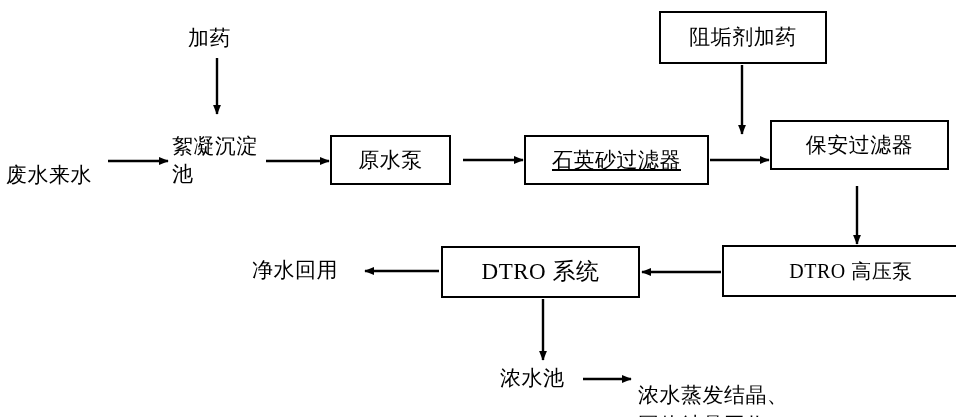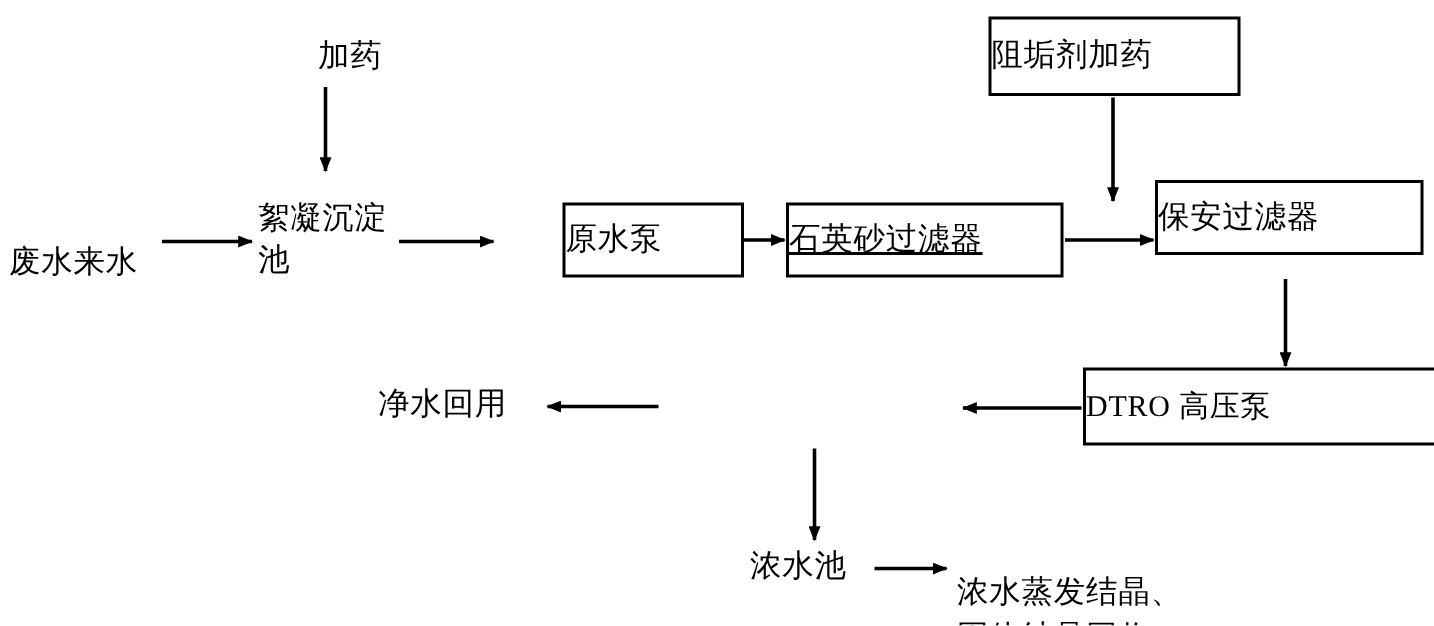--- a/index.html
+++ b/index.html
@@ -16,20 +16,21 @@
     font-family: "Liberation Sans", "DejaVu Sans", sans-serif;
   }
   
   .node-box {
     position: absolute;
     box-sizing: border-box;
     border: 2px solid #000000;
     background: #ffffff;
     display: flex;
     align-items: center;
+    justify-content: center;
     color: #000000;
     font-size: 21px;
     line-height: 1.15;
     letter-spacing: 0.5px;
     white-space: nowrap;
   }
   .node-text {
     position: absolute;
     box-sizing: border-box;
     color: #000000;
@@ -106,52 +107,55 @@
       <g>
         <line x1="543" y1="299" x2="543" y2="360" stroke="#000000" stroke-width="2.4" marker-end="url(#ah)"></line>
       </g>
 
       <g>
         <line x1="583" y1="379" x2="631" y2="379" stroke="#000000" stroke-width="2.4" marker-end="url(#ah)"></line>
       </g>
     </svg>
   </div>
 
-  <div class="node-text" style="left:188px; top:24px; width:56px; height:32px;margin-left:24px;">
+  <div class="node-text" style="left:188px; top:24px; width:56px; height:32px;">
     <span>加药</span>
   </div>
 
   <div class="node-box" style="left:659px; top:11px; width:168px; height:53px;">
     <span>阻垢剂加药</span>
   </div>
 
   <div class="node-text" style="left:6px; top:161px; width:104px; height:32px;">
     <span>废水来水</span>
   </div>
 
   <div class="node-text" style="left:172px; top:132px; width:96px; height:66px; white-space:normal;">
     <span>絮凝沉淀池</span>
   </div>
 
-  <div class="node-box" style="left:330px; top:135px; width:121px; height:50px;margin-left:45px;">
+  <div class="node-box" style="left:330px; top:135px; width:121px; height:50px;">
     <span>原水泵</span>
   </div>
 
   <div class="node-box" style="left:524px; top:135px; width:185px; height:50px;text-decoration:underline;">
     <span>石英砂过滤器</span>
   </div>
 
   <div class="node-box" style="left:770px; top:120px; width:179px; height:50px;">
     <span>保安过滤器</span>
   </div>
 
   <div class="node-box serif" style="left:722px; top:245px; width:258px; height:52px; font-size:20px;">
     <span>DTRO 高压泵</span>
   </div>
 
+  <div class="node-box serif" style="left:441px; top:246px; width:199px; height:52px; font-size:23px;">
+    <span>DTRO 系统</span>
+  </div>
 
   <div class="node-text" style="left:252px; top:256px; width:110px; height:32px;">
     <span class="spellcheck">净水回用</span>
   </div>
 
   <div class="node-text" style="left:638px; top:350px; width:180px; height:66px; white-space:pre-line; line-height:1.42;">
     <span>浓水蒸发结晶、
 固体结晶回收</span>
   </div>
 

